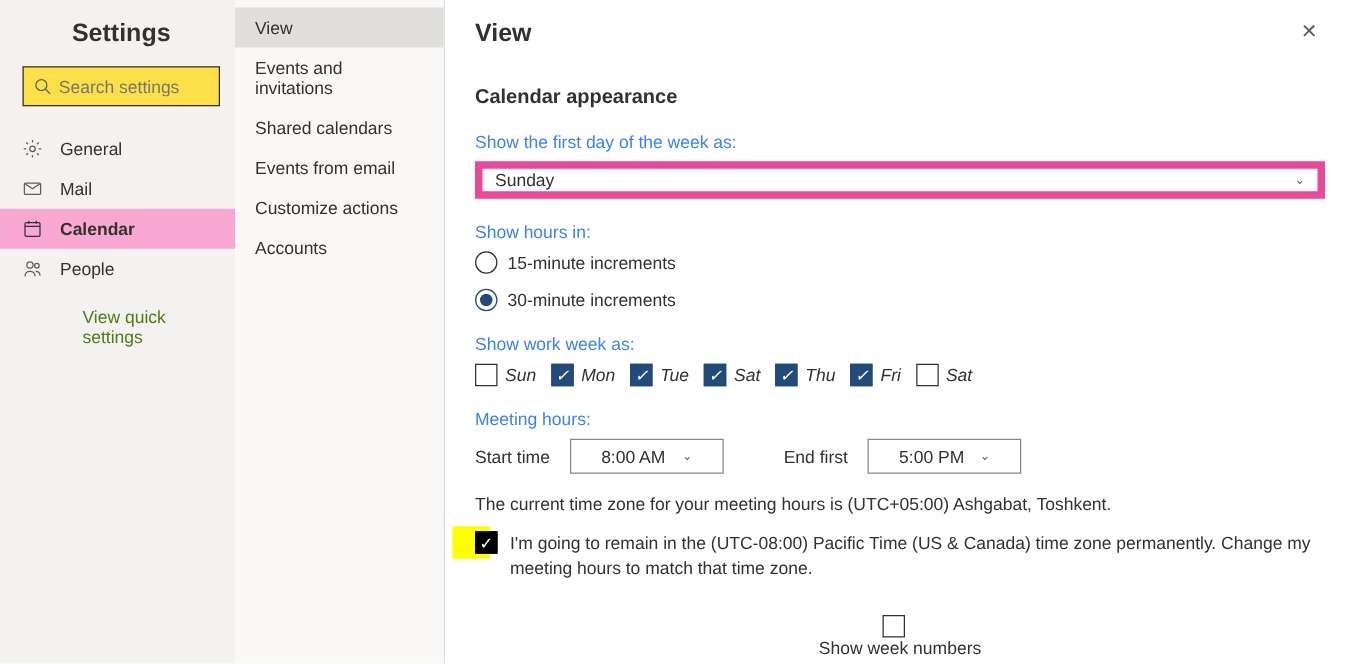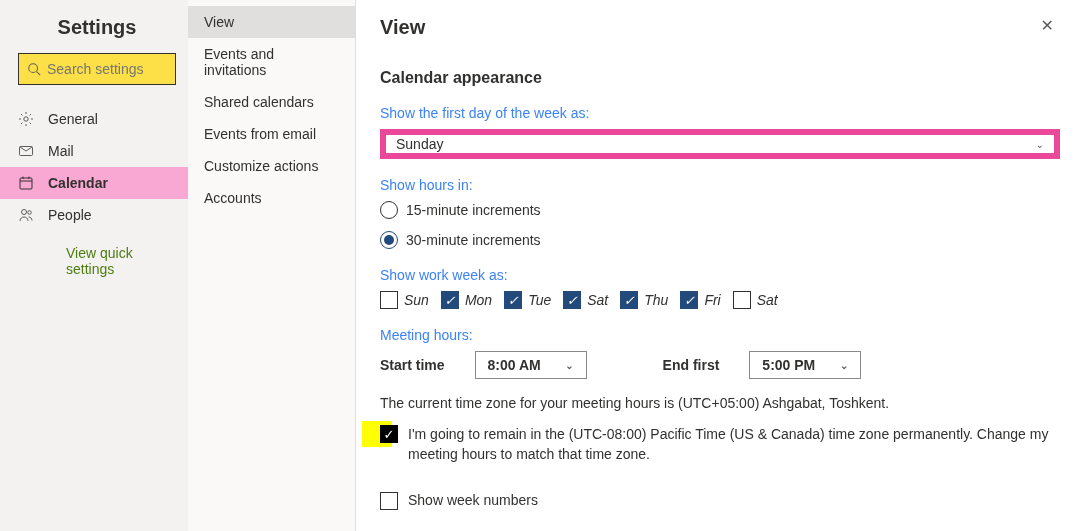--- a/index.html
+++ b/index.html
@@ -115,27 +115,27 @@
       border: 6px solid #ec4899;
       height: 30px;
       display: flex;
       align-items: center;
       justify-content: space-between;
       padding: 0 10px;
       cursor: pointer;
       font-size: 14px;
     }
     .select-narrow {
-      width: 112px;
+      width: 123px;
       border: 1px solid #8a8886;
       height: 28px;
       display: flex;
       align-items: center;
       justify-content: space-between;
-      padding: 0 12px;
+      padding: 0 24px;
       cursor: pointer;
       font-size: 14px;
     }
     .chev { color: #605e5c; font-size: 10px; }
     .radio-group { margin-top: 4px; }
     .radio-row {
       display: flex;
       align-items: center;
       margin-bottom: 12px;
       cursor: pointer;
@@ -180,21 +180,21 @@
     .chk-box.black-checked {
       background: #000;
       border-color: #000;
       color: #fff;
     }
     .chk-box.black-checked::after {
       content: "✓";
       font-size: 13px;
       line-height: 1;
     }
-    .time-row { display: flex; align-items: center; gap: 28px; margin-top: 4px; font-weight: bold; }
+    .time-row { display: flex; align-items: center; gap: 14px; margin-top: 4px; }
     .time-label { font-size: 14px; margin-right: 2px; }
     .tz-text { font-size: 14px; margin-top: 16px; color: #323130; }
     .hl-row {
       display: flex;
       align-items: flex-start;
       margin-top: 14px;
       position: relative;
     }
     .hl-mark {
       position: absolute;
@@ -202,21 +202,23 @@
       top: -4px;
       width: 30px;
       height: 26px;
       background: #ffff00;
       z-index: 0;
     }
     .hl-chk { position: relative; z-index: 1; margin-right: 10px; flex-shrink: 0; }
     .hl-text { font-size: 14px; line-height: 1.4; }
     .weeknum-row {
       display: flex;
+      align-items: center;
       margin-top: 28px;
+      flex-direction: column;
     }
   </style>
 </head>
 <body>
 
 <div class="left-panel">
   <h1>Settings</h1>
   <div class="search-box">
     <svg width="14" height="14" viewBox="0 0 16 16" fill="none" stroke="#605e5c" stroke-width="1.2">
         <circle cx="7" cy="7" r="5"></circle>

